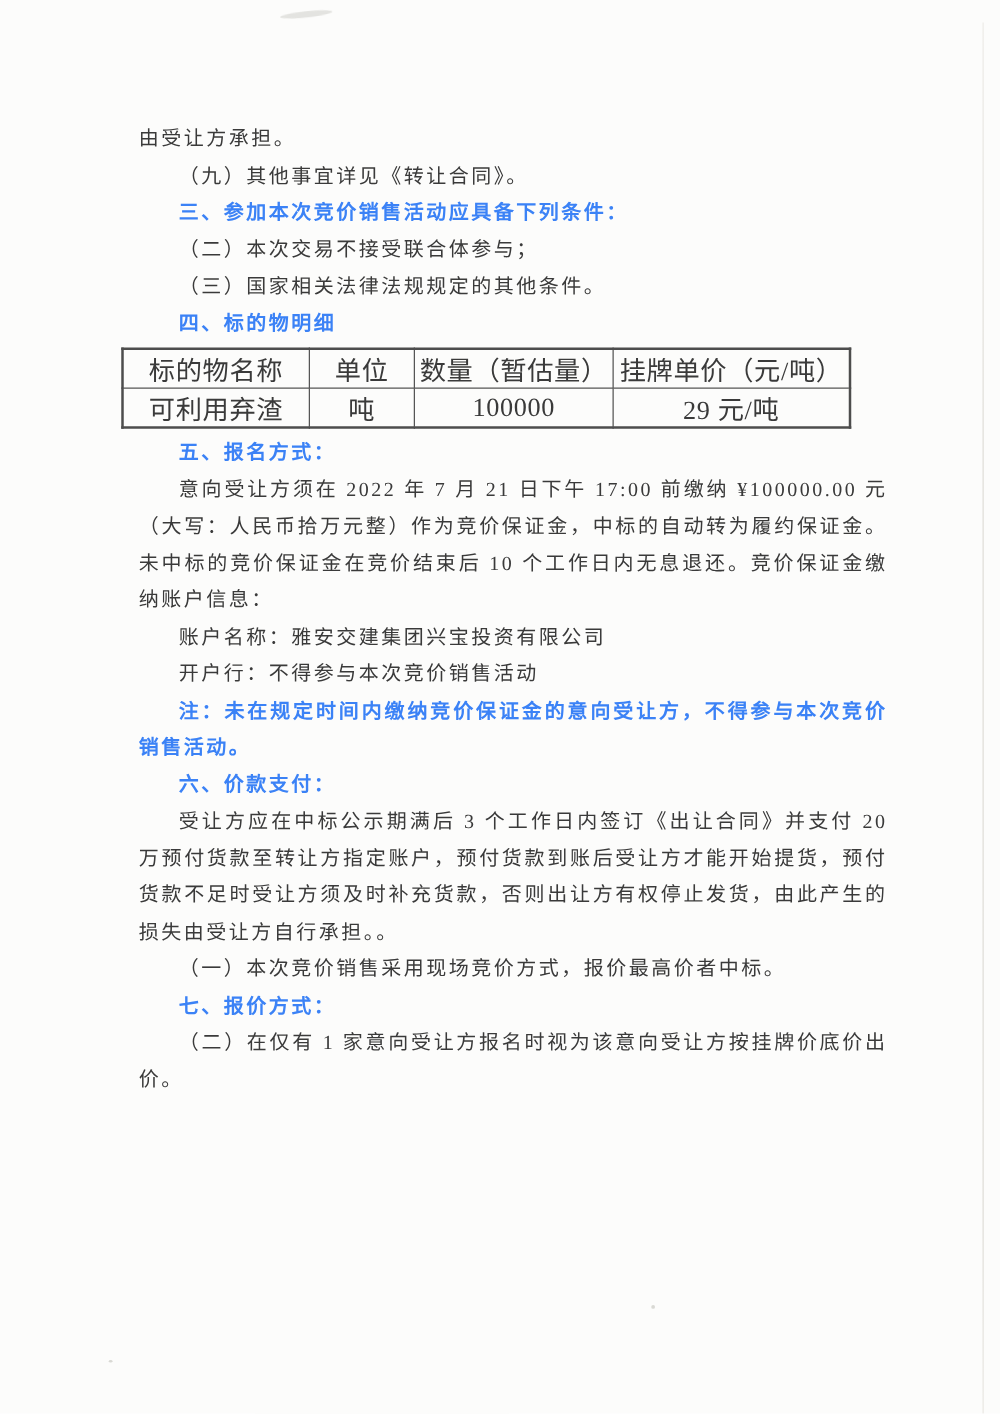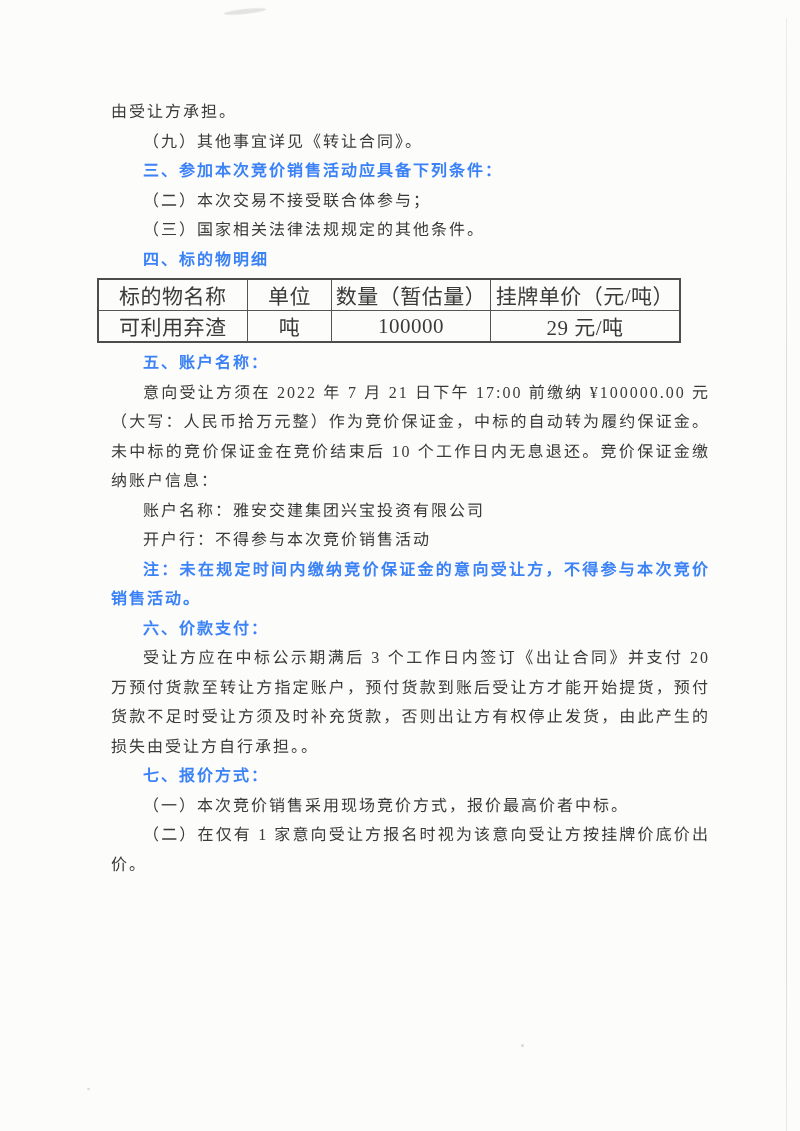--- a/index.html
+++ b/index.html
@@ -125,35 +125,35 @@
       <tbody>
         <tr>
           <td>可利用弃渣</td>
           <td>吨</td>
           <td>100000</td>
           <td>29 元/吨</td>
         </tr>
       </tbody>
     </table>
 
-    <p class="para indent bold">五、账户名称：</p>
+    <p class="para indent bold">五、报名方式：</p>
 
     <p class="para indent">意向受让方须在 2022 年 7 月 21 日下午 17:00 前缴纳 ¥100000.00 元（大写：人民币拾万元整）作为竞价保证金，中标的自动转为履约保证金。未中标的竞价保证金在竞价结束后 10 个工作日内无息退还。竞价保证金缴纳账户信息：</p>
 
     <p class="para indent">账户名称：雅安交建集团兴宝投资有限公司</p>
 
 
     <p class="para indent">开户行：不得参与本次竞价销售活动</p>
 
     <p class="para indent bold">注：未在规定时间内缴纳竞价保证金的意向受让方，不得参与本次竞价销售活动。</p>
 
     <p class="para indent bold">六、价款支付：</p>
 
     <p class="para indent">受让方应在中标公示期满后 3 个工作日内签订《出让合同》并支付 20 万预付货款至转让方指定账户，预付货款到账后受让方才能开始提货，预付货款不足时受让方须及时补充货款，否则出让方有权停止发货，由此产生的损失由受让方自行承担。。</p>
 
+    <p class="para indent">（一）本次竞价销售采用现场竞价方式，报价最高价者中标。</p>
+
     <p class="para indent bold">七、报价方式：</p>
-
-    <p class="para indent">（一）本次竞价销售采用现场竞价方式，报价最高价者中标。</p>
 
     <p class="para indent">（二）在仅有 1 家意向受让方报名时视为该意向受让方按挂牌价底价出价。</p>
 
   </div>
 </div>
 
 </body></html>

